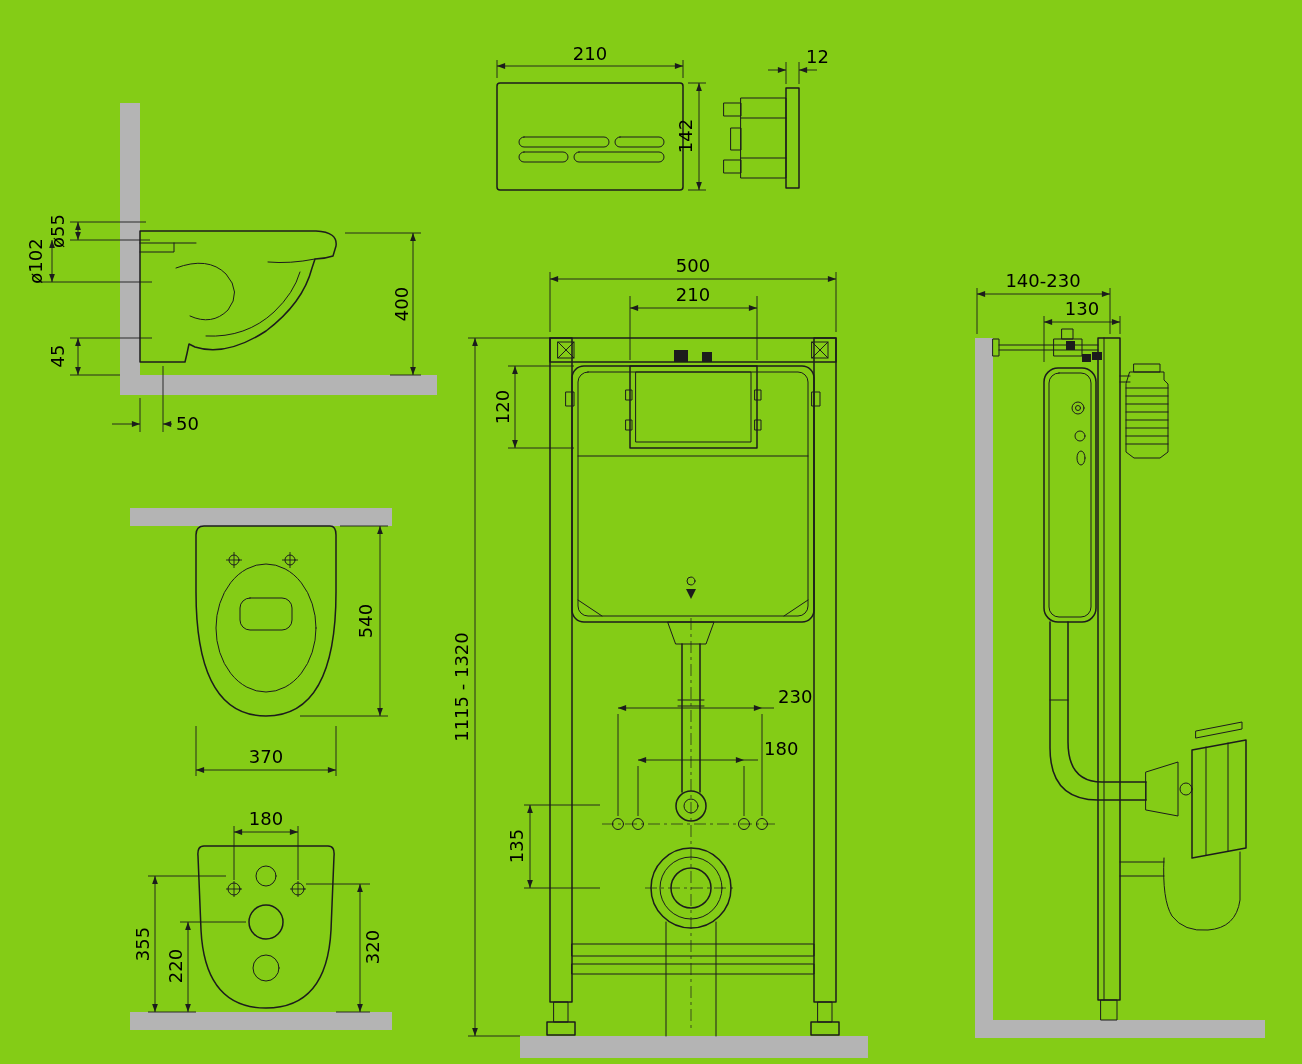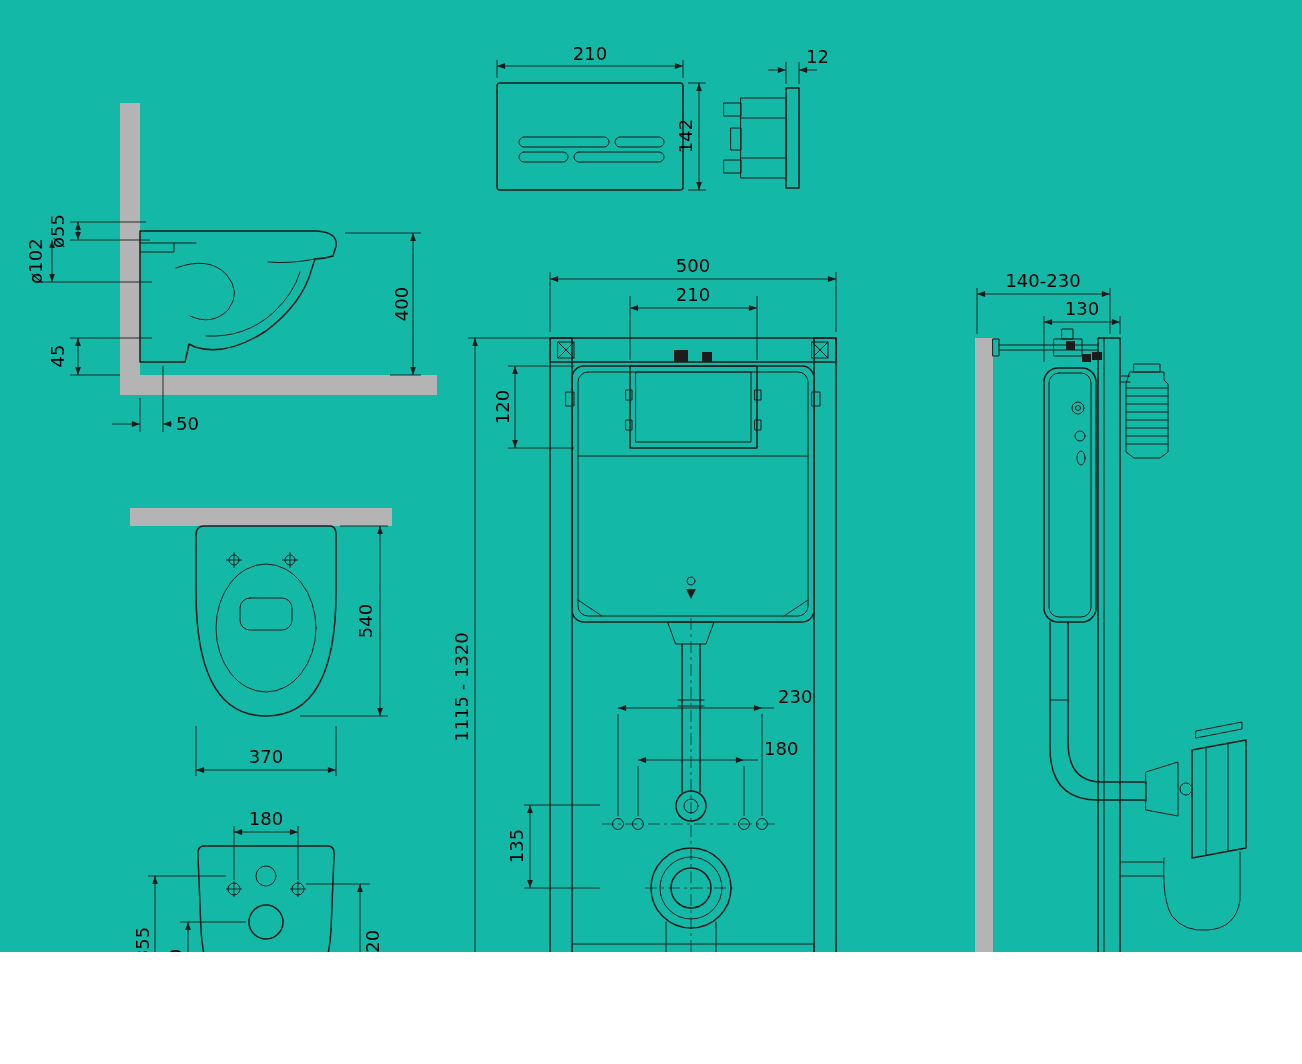--- a/index.html
+++ b/index.html
@@ -1,16 +1,16 @@
 <!DOCTYPE html>
 <html><head>
 <meta charset="utf-8">
 <style>
   html,body{margin:0;padding:0;background:#ffffff;}
-  #canvas{position:relative;width:1302px;height:952px;background:#14b8a6;overflow:hidden;
+  #canvas{position:relative;width:1302px;height:1064px;background:#84cc16;overflow:hidden;
           font-family:"DejaVu Sans", sans-serif;}
   svg{display:block;}
   .obj  {fill:none;stroke:#1c1c1c;stroke-width:1.5;stroke-linejoin:round;stroke-linecap:round;}
   .obj2 {fill:none;stroke:#1c1c1c;stroke-width:1;stroke-linejoin:round;stroke-linecap:round;}
   .dim  {fill:none;stroke:#1c1c1c;stroke-width:0.9;}
   .cl   {fill:none;stroke:#1c1c1c;stroke-width:0.7;stroke-dasharray:12 4 3 4;}
   .wall {fill:#b4b4b4;stroke:none;}
   .blackfill{fill:#1c1c1c;stroke:none;}
   text.dimtxt{font:18px "DejaVu Sans", sans-serif;fill:#000;}
 </style>

